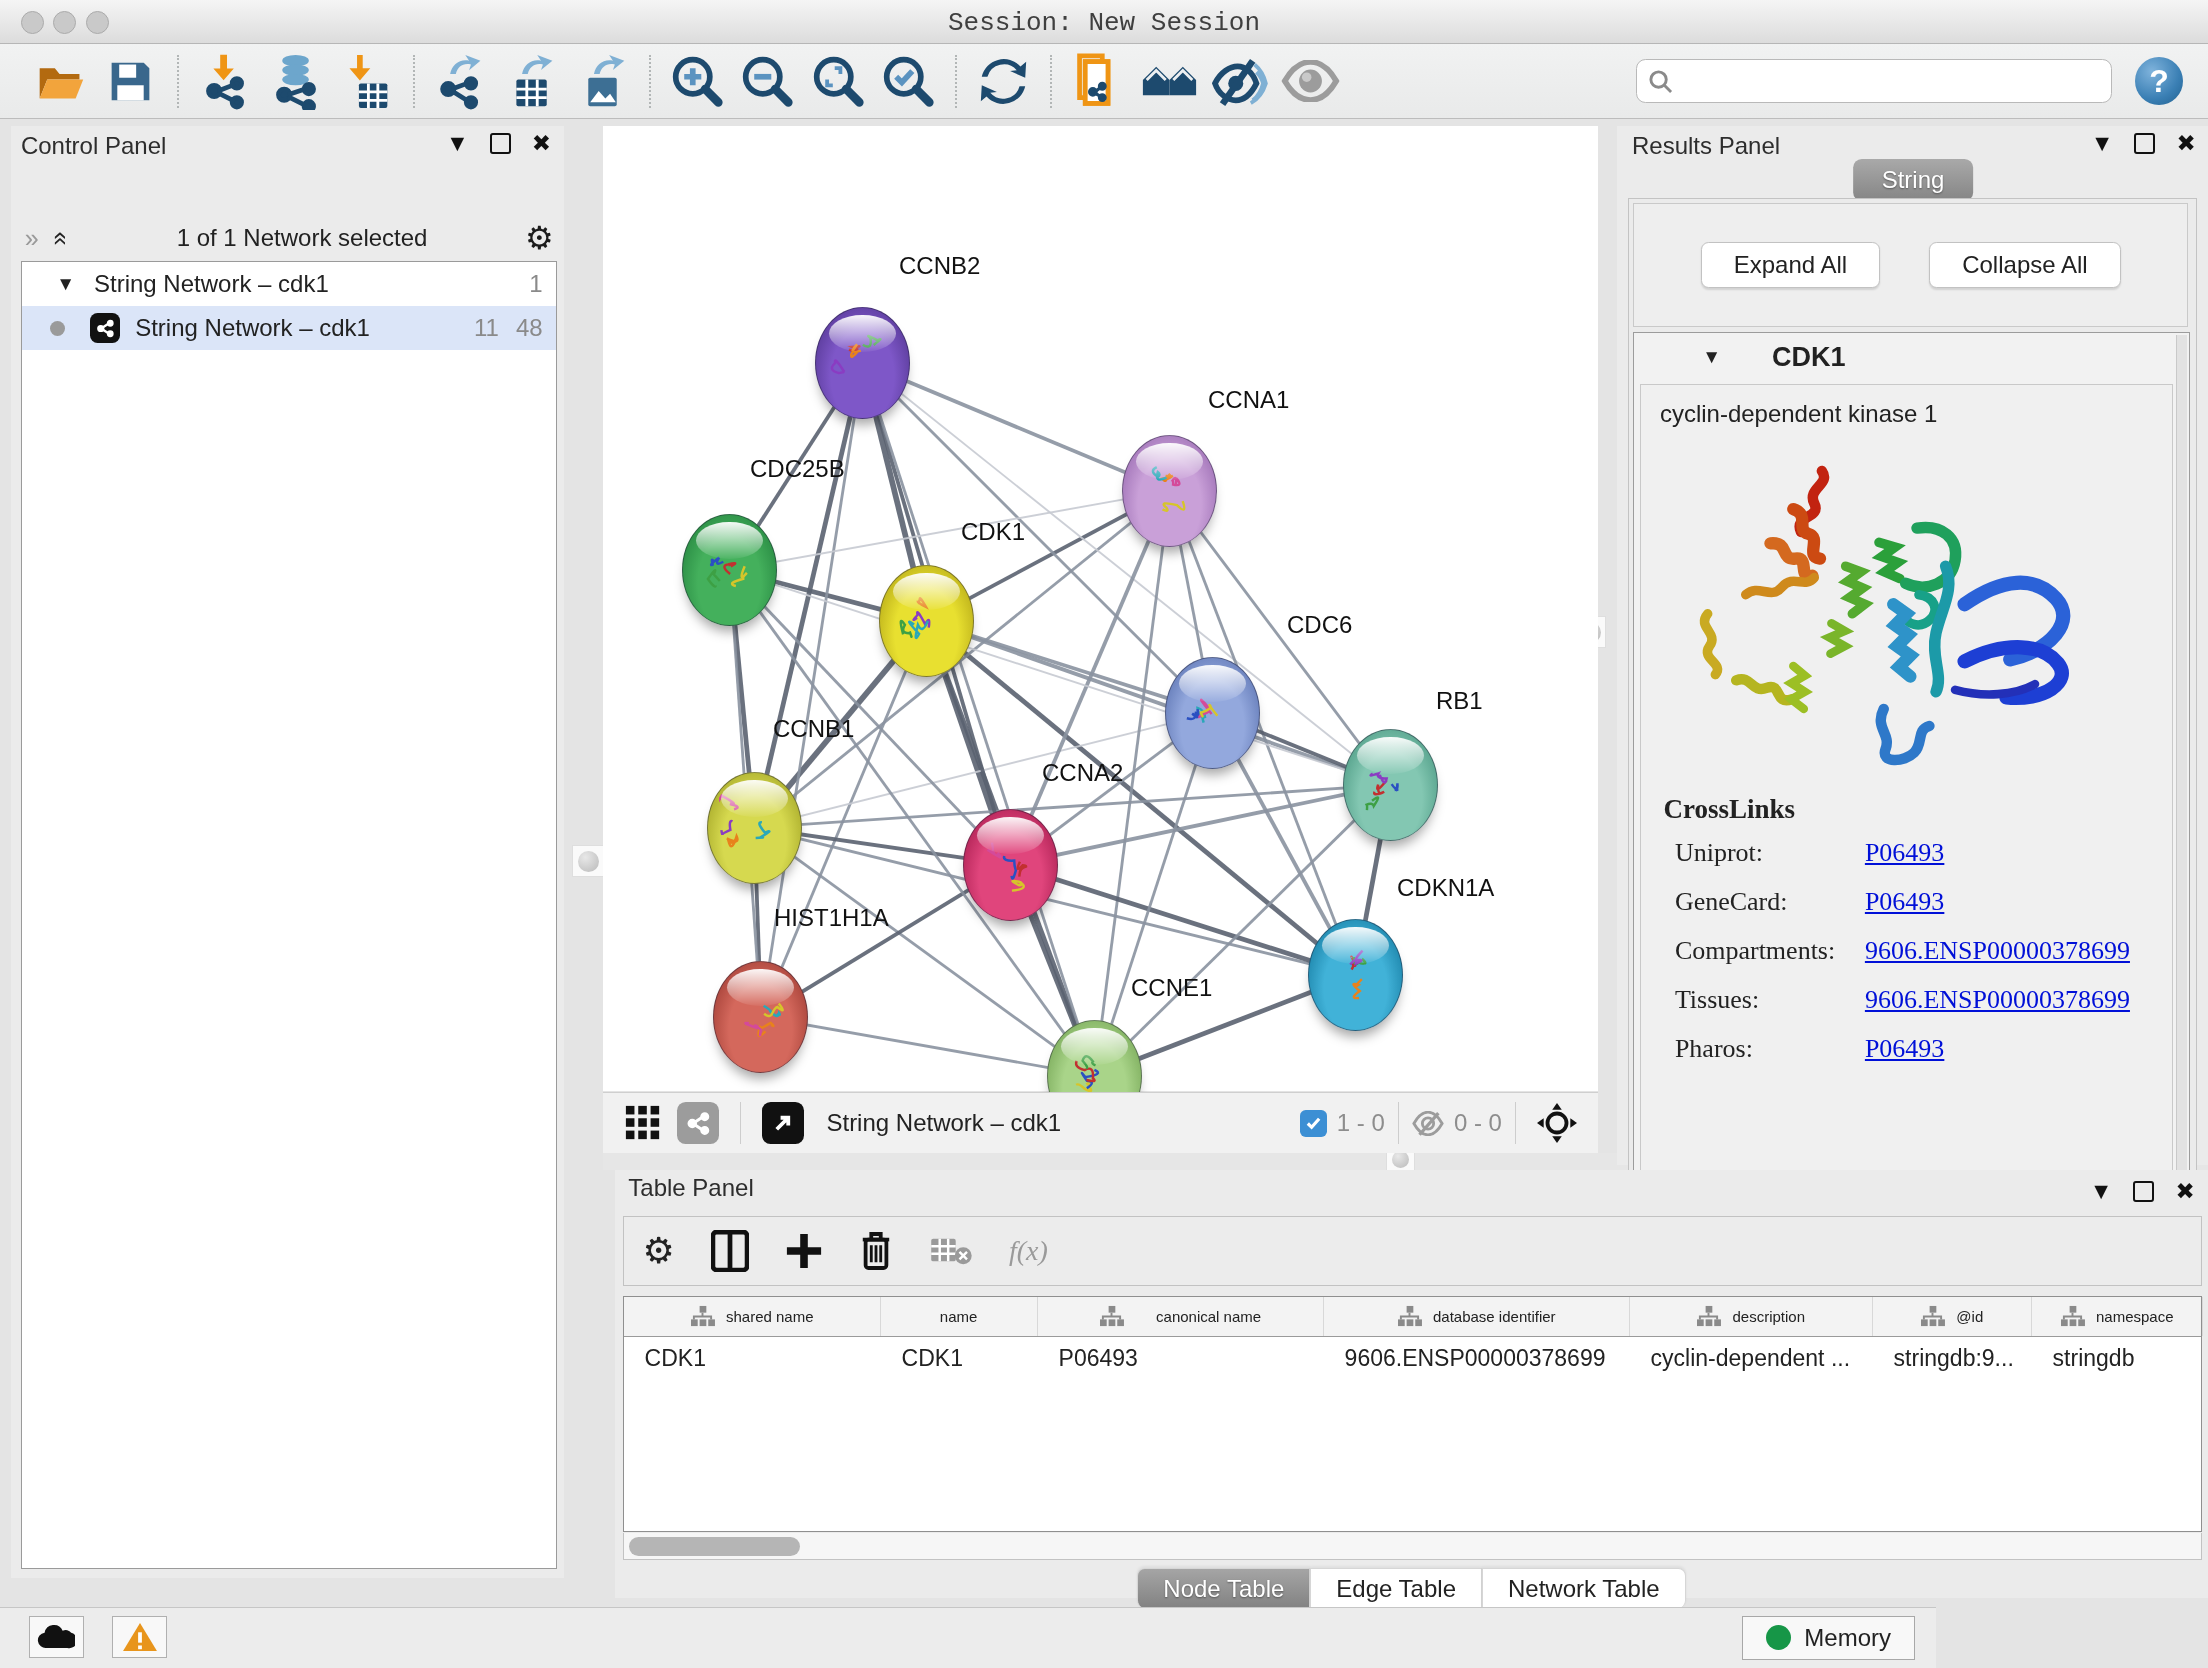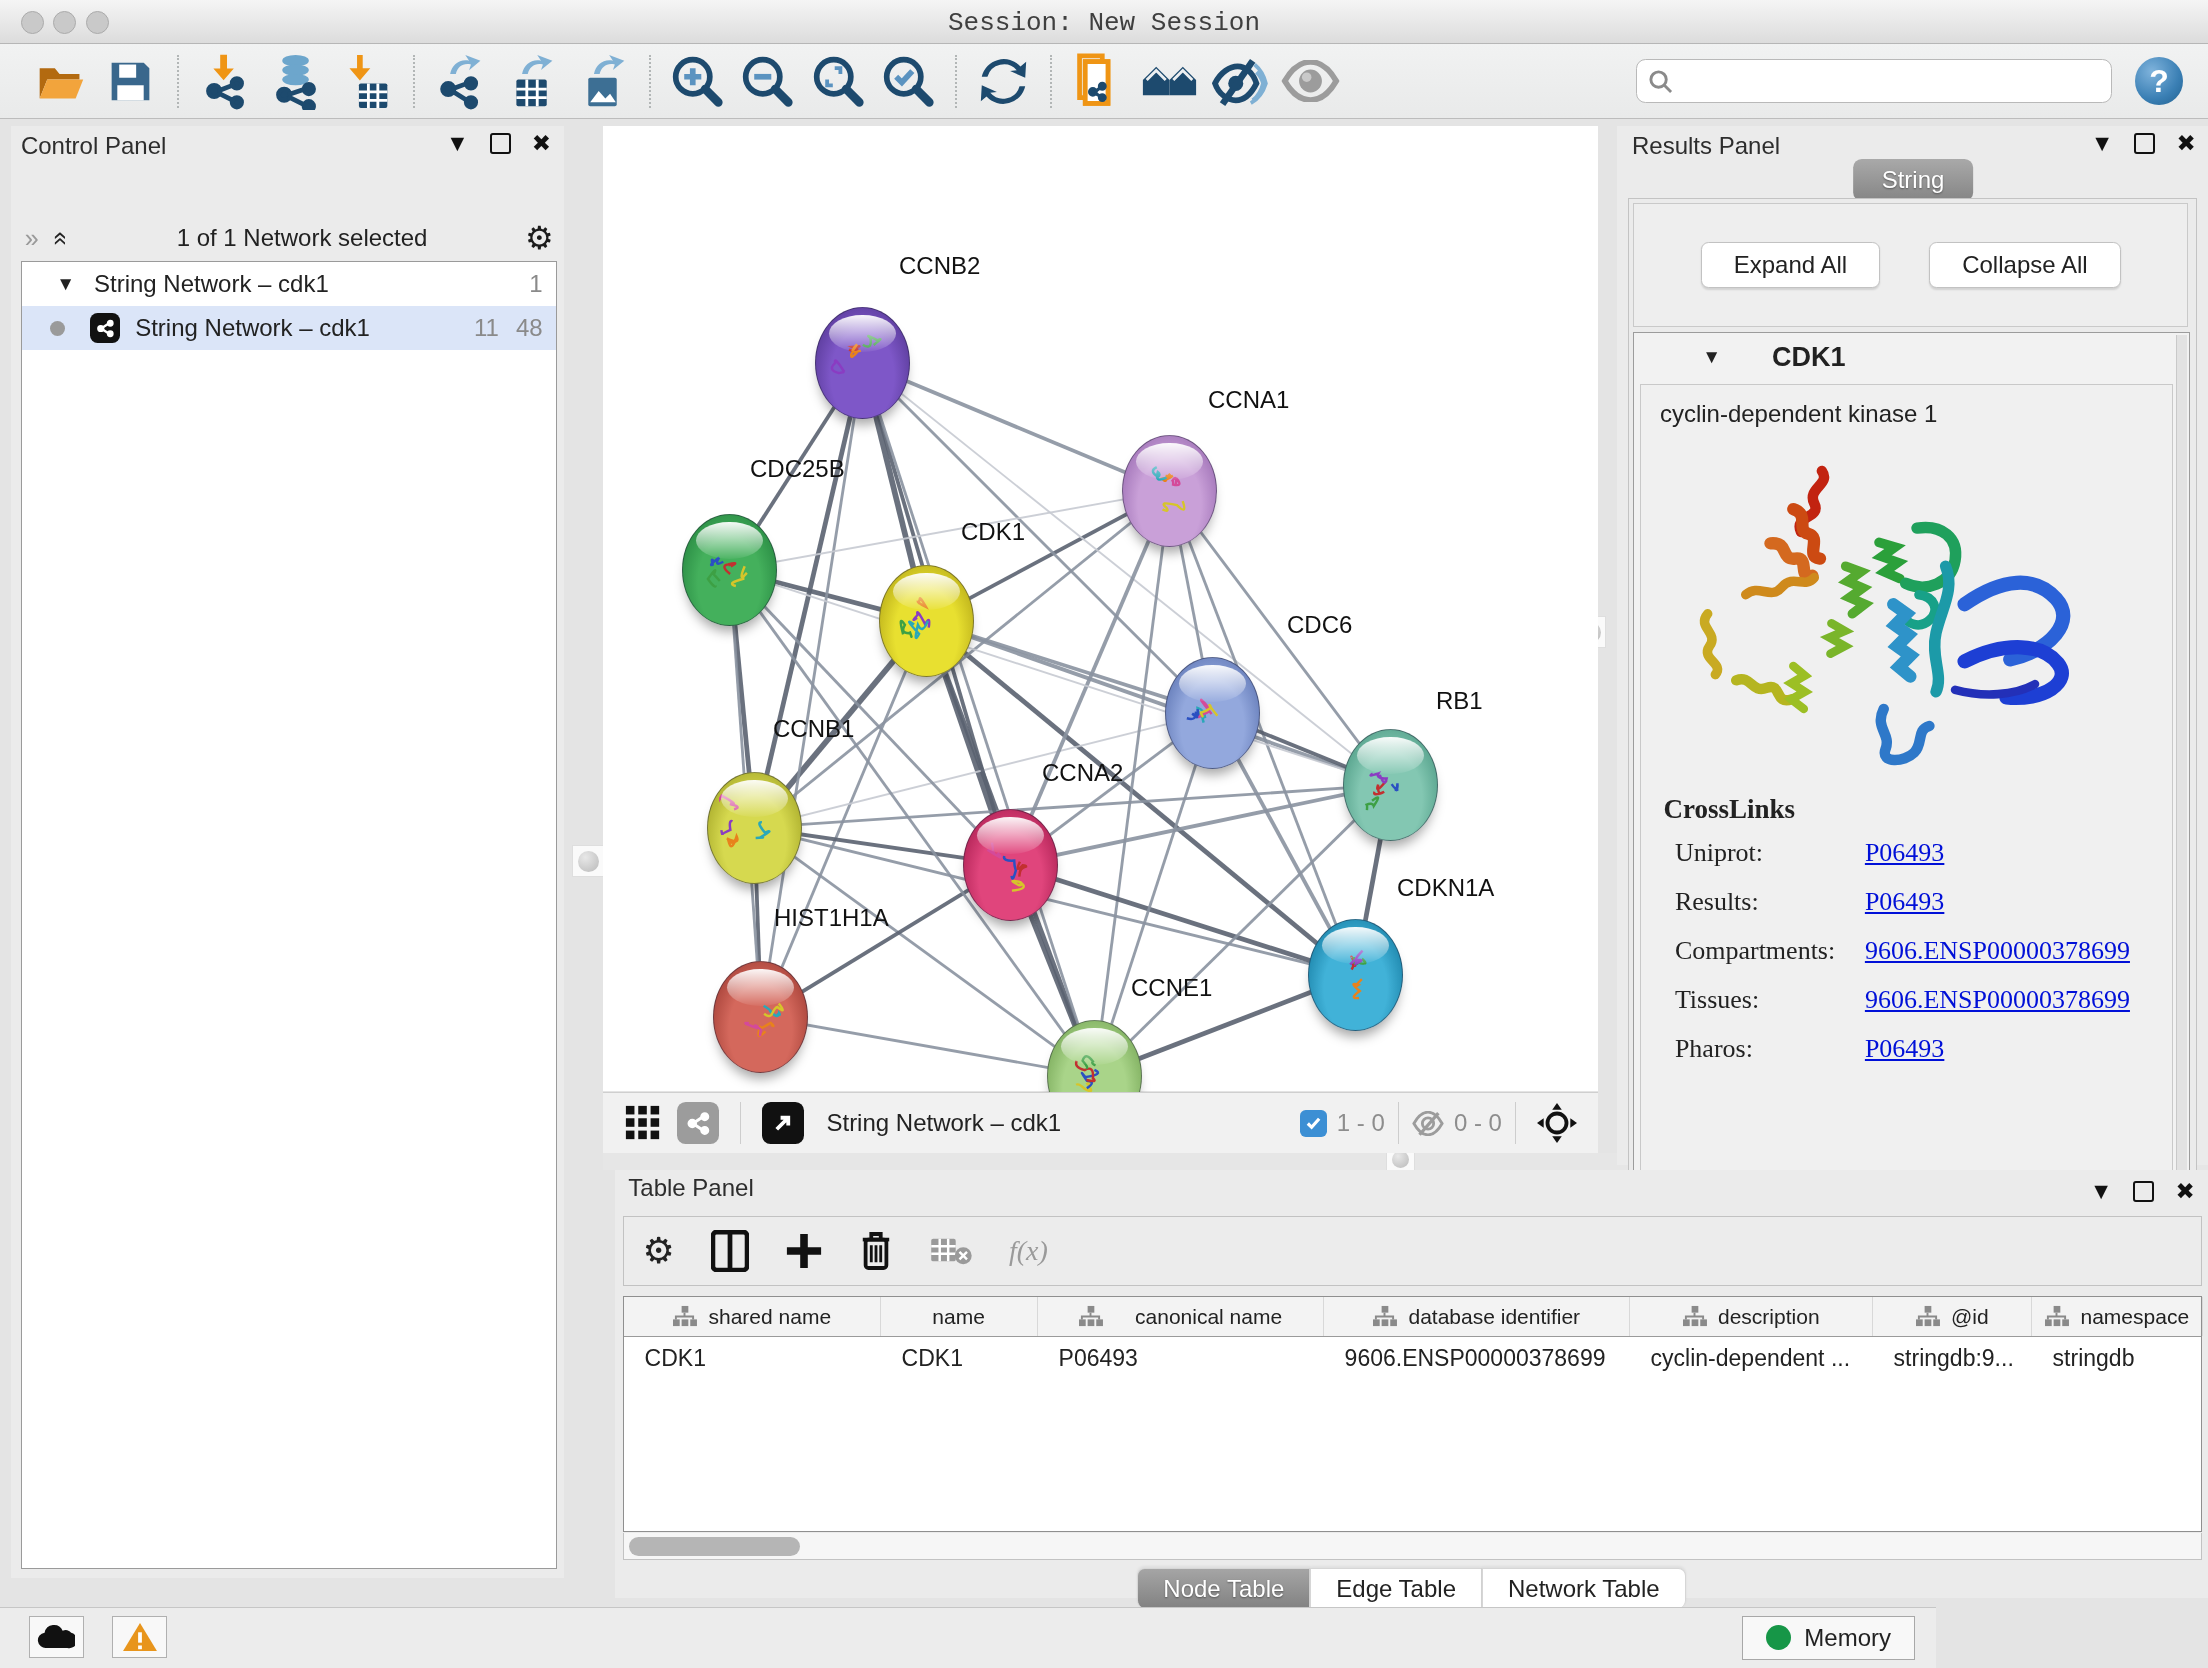--- a/index.html
+++ b/index.html
@@ -104,21 +104,21 @@
   .rp-scroll { position:absolute; right:1.9px; top:1.9px; width:11.4px; height:843px; background:#e2e2e2; border-left:1px solid #c9c9c9; }
 
   
   .table-panel { position:absolute; left:615px; top:1170px; width:1593px; height:428px; background:#ebebeb; }
   .tp-header { position:absolute; left:13.3px; top:3.8px; }
   .tp-toolbar { position:absolute; left:7.6px; top:46px; width:1579px; height:70px; background:#ececec;
     border:1px solid #c2c2c2; display:flex; align-items:center; padding:0 19px; gap:36px; }
   .fx { font-family:"Liberation Serif", serif; font-style:italic; font-size:28px; color:#9a9a9a; }
   .tp-table { position:absolute; left:7.6px; top:126px; width:1579px; height:236px; background:#fff; border:1px solid #8f8f8f; }
   .tp-head { display:flex; height:40px; background:#f3f3f3; border-bottom:1.9px solid #9a9a9a; }
-  .th { display:flex; align-items:center; justify-content:center; gap:11.4px; font-size:21px; border-right:1px solid #d8d8d8; overflow:hidden; white-space:nowrap; }
+  .th { display:flex; align-items:center; justify-content:center; gap:11.4px; font-size:15px; border-right:1px solid #d8d8d8; overflow:hidden; white-space:nowrap; }
   .tp-row { display:flex; height:42px; }
   .td { font-size:23px; display:flex; align-items:center; padding-left:21px; overflow:hidden; white-space:nowrap; }
   .tp-scrollbar { position:absolute; left:7.6px; top:363px; width:1579px; height:27px; background:#f6f6f6; border:1px solid #c2c2c2; border-top:none; }
   .tp-thumb { position:absolute; left:5.7px; top:3.8px; width:171px; height:19px; background:#b5b5b5; border-radius:9.5px; }
   .tp-tabs { position:absolute; left:0; top:398px; width:100%; display:flex; justify-content:center; }
   .tp-tabs .tab { border-radius:7.6px; height:40px; }
   .tp-tabs .tab:first-child { border-radius:7.6px 0 0 7.6px; }
   .tp-tabs .tab:last-child { border-radius:0 7.6px 7.6px 0; }
   .tp-tabs .tab { border-radius:0; }
   .tp-tabs .tab.first { border-radius:7.6px 0 0 7.6px; }
@@ -625,21 +625,21 @@
           </g>
         </svg>
         <div class="crosslinks">
           <div class="cl-title">CrossLinks</div>
           <div id="crosslinks-rows">
               <div class="cl-row">
                 <span class="cl-label">Uniprot:</span>
                 <span class="cl-link">P06493</span>
               </div>
               <div class="cl-row">
-                <span class="cl-label">Results:</span>
+                <span class="cl-label">GeneCard:</span>
                 <span class="cl-link">P06493</span>
               </div>
               <div class="cl-row">
                 <span class="cl-label">Compartments:</span>
                 <span class="cl-link">9606.ENSP00000378699</span>
               </div>
               <div class="cl-row">
                 <span class="cl-label">Tissues:</span>
                 <span class="cl-link">9606.ENSP00000378699</span>
               </div>

